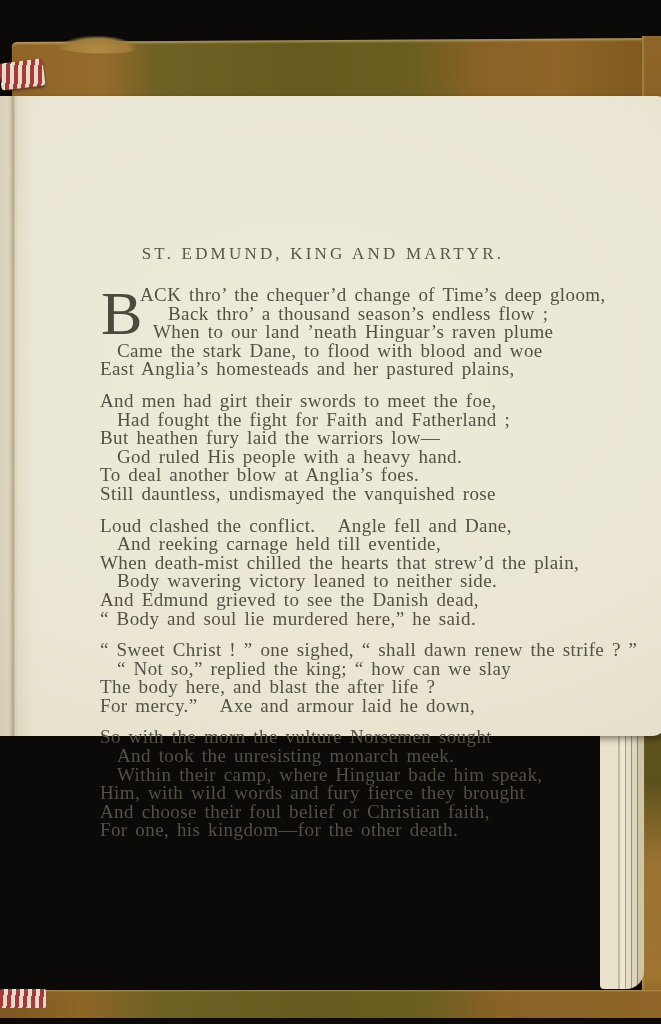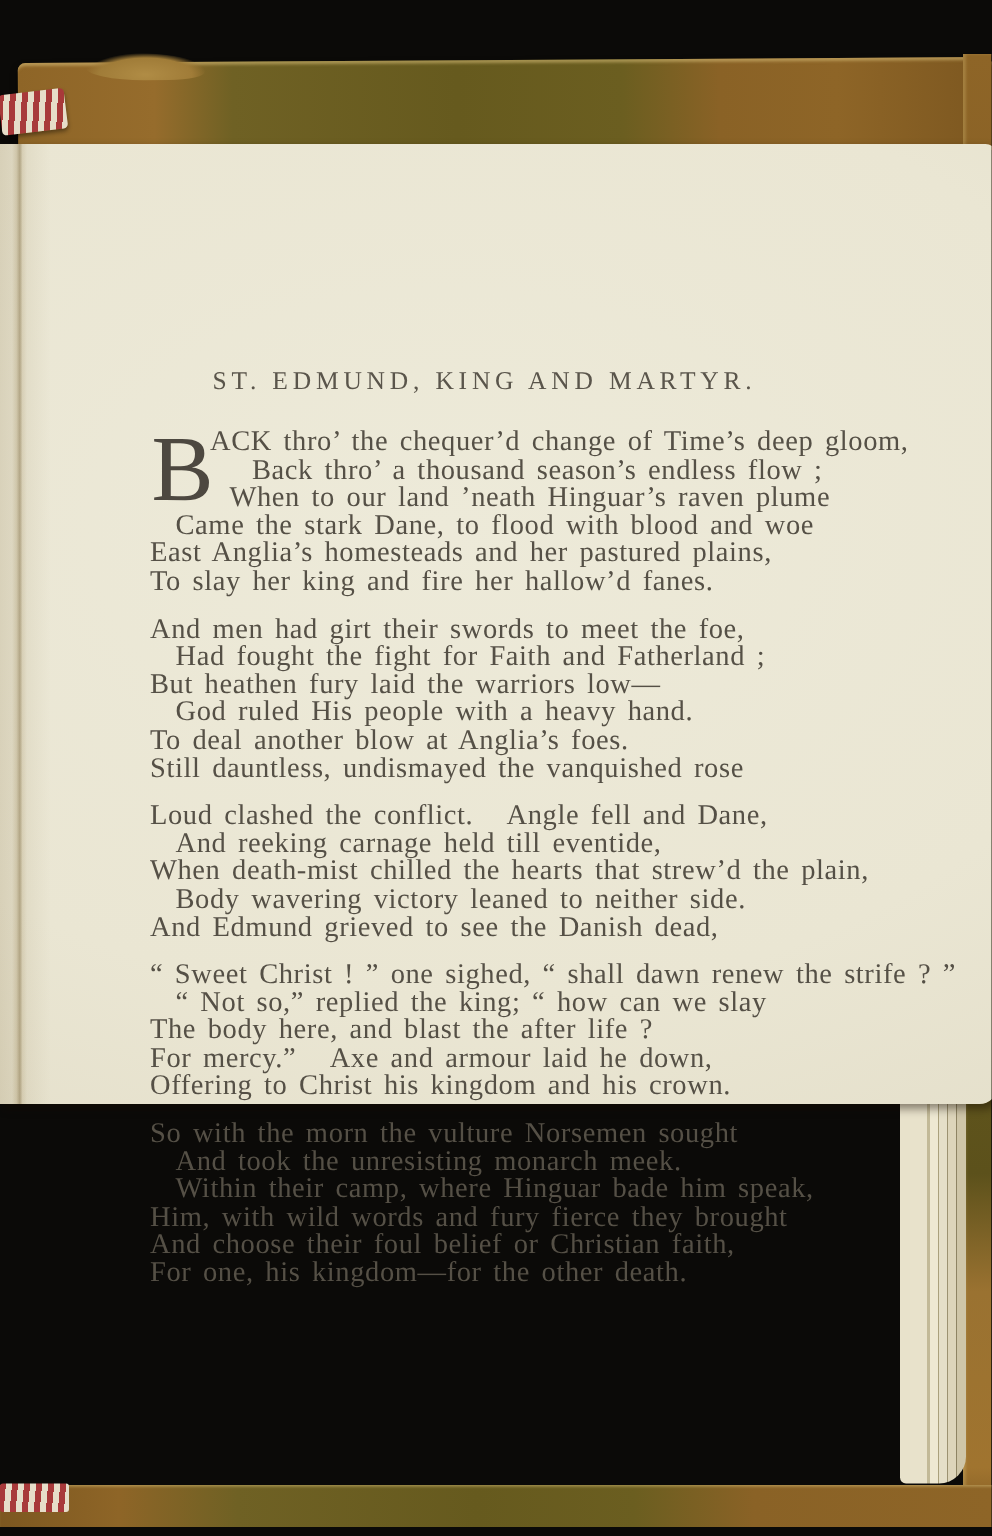--- a/index.html
+++ b/index.html
@@ -131,43 +131,42 @@
   <div class="content">
     <h1 class="poem-title">ST. EDMUND, KING AND MARTYR.</h1>
     <div id="poem-body">
         <div class="stanza">
           <span class="dropcap">B</span>
           <div class="line idc">ACK thro’ the chequer’d change of Time’s deep gloom,</div>
           <div class="line i3">Back thro’ a thousand season’s endless flow ;</div>
           <div class="line i2">When to our land ’neath Hinguar’s raven plume</div>
           <div class="line i1">Came the stark Dane, to flood with blood and woe</div>
           <div class="line i0">East Anglia’s homesteads and her pastured plains,</div>
-          <div class="line i0">To slay her king and fire her hallow’d fanes.</div>
         </div>
         <div class="stanza">
           <div class="line i0">And men had girt their swords to meet the foe,</div>
           <div class="line i1">Had fought the fight for Faith and Fatherland ;</div>
           <div class="line i0">But heathen fury laid the warriors low—</div>
           <div class="line i1">God ruled His people with a heavy hand.</div>
           <div class="line i0">To deal another blow at Anglia’s foes.</div>
           <div class="line i0">Still dauntless, undismayed the vanquished rose</div>
         </div>
         <div class="stanza">
           <div class="line i0">Loud clashed the conflict.&nbsp;&nbsp; Angle fell and Dane,</div>
           <div class="line i1">And reeking carnage held till eventide,</div>
           <div class="line i0">When death-mist chilled the hearts that strew’d the plain,</div>
           <div class="line i1">Body wavering victory leaned to neither side.</div>
           <div class="line i0">And Edmund grieved to see the Danish dead,</div>
+          <div class="line i0">“ Body and soul lie murdered here,” he said.</div>
         </div>
         <div class="stanza">
           <div class="line i0">“ Sweet Christ ! ” one sighed, “ shall dawn renew the strife ? ”</div>
           <div class="line i1">“ Not so,” replied the king; “ how can we slay</div>
           <div class="line i0">The body here, and blast the after life ?</div>
           <div class="line i0">For mercy.”&nbsp;&nbsp; Axe and armour laid he down,</div>
-          <div class="line i0">Offering to Christ his kingdom and his crown.</div>
         </div>
         <div class="stanza">
           <div class="line i0">So with the morn the vulture Norsemen sought</div>
           <div class="line i1">And took the unresisting monarch meek.</div>
           <div class="line i1">Within their camp, where Hinguar bade him speak,</div>
           <div class="line i0">Him, with wild words and fury fierce they brought</div>
           <div class="line i0">And choose their foul belief or Christian faith,</div>
           <div class="line i0">For one, his kingdom—for the other death.</div>
         </div>
       </div>

